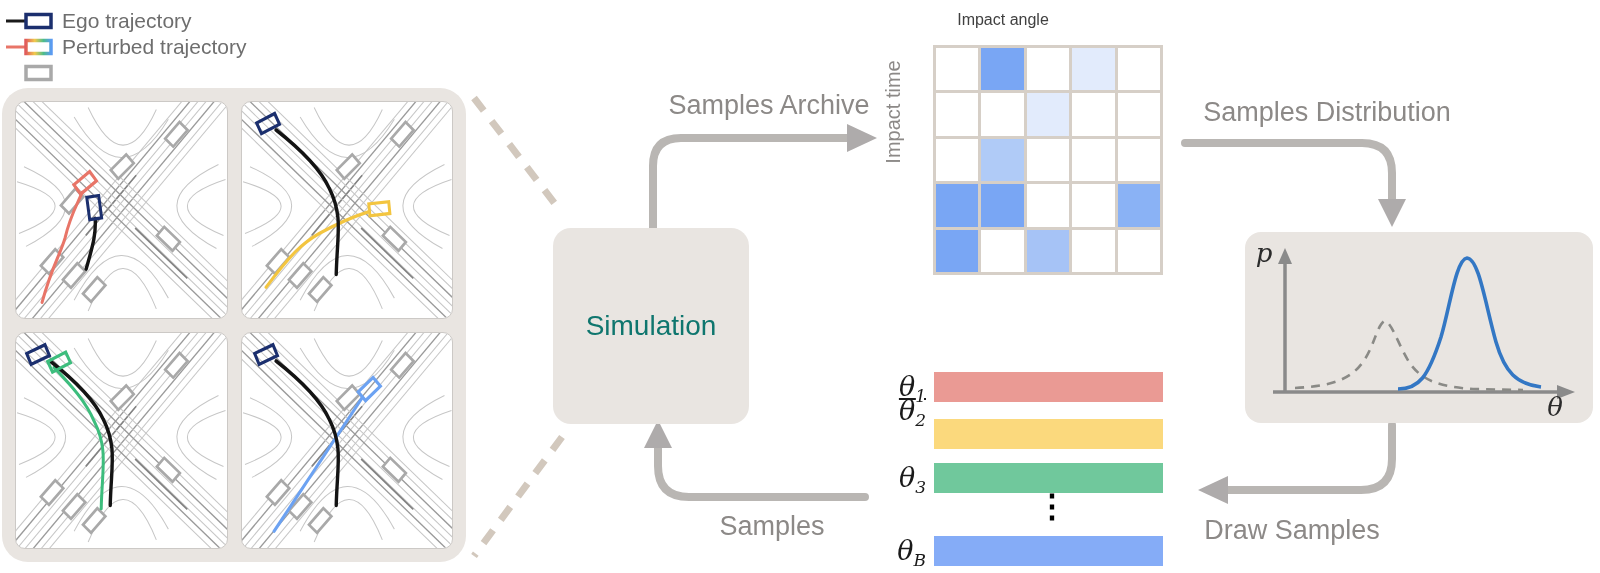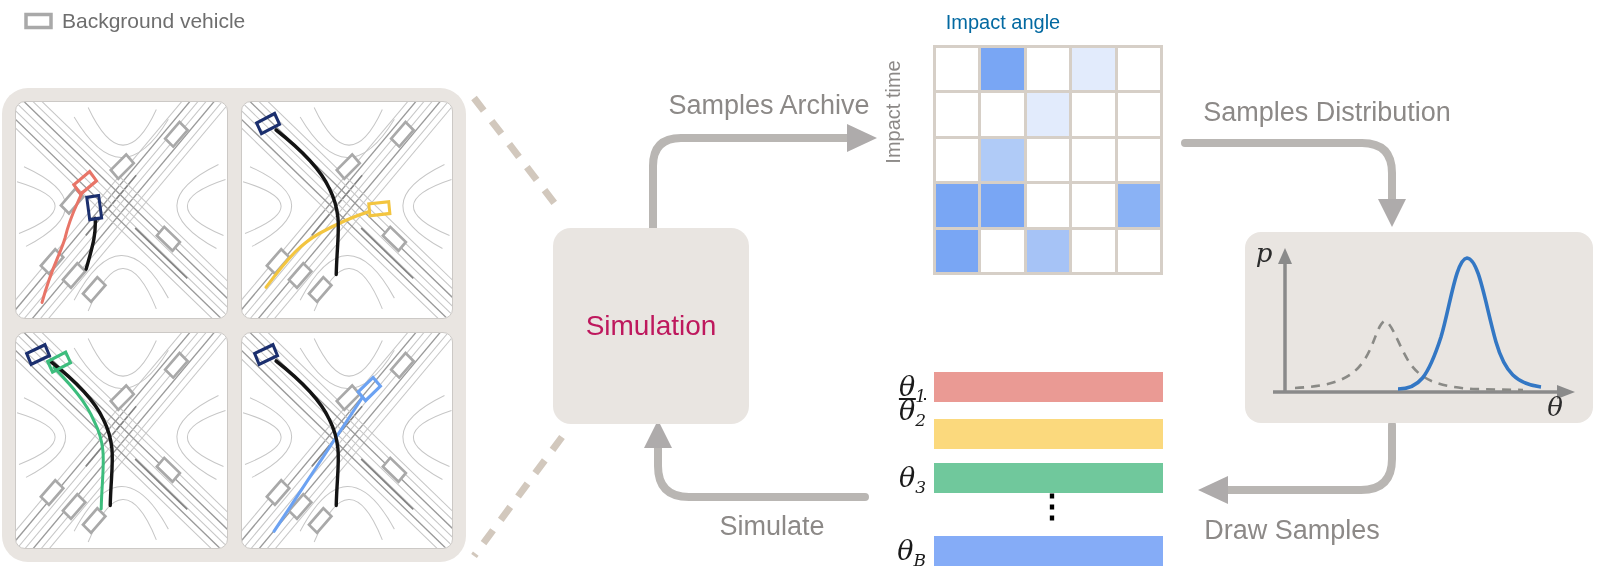--- a/index.html
+++ b/index.html
@@ -23,26 +23,26 @@
     background:#ffffff;border:1.5px solid #ccc9c6;border-radius:10px;
     overflow:hidden;
   }
   .scene-panel svg{width:100%;height:100%;display:block;}
   
   .sim-box{
     position:absolute;left:553px;top:228px;width:196px;height:196px;
     background:#e9e5e1;border-radius:18px;
     display:flex;align-items:center;justify-content:center;
   }
-  .sim-label{font-size:28px;color:#be185d;}
+  .sim-label{font-size:28px;color:#0f766e;}
   
   .lbl{position:absolute;font-size:27px;color:#8c8987;text-align:center;white-space:nowrap;}
   
   .archive-title{position:absolute;left:903px;top:11px;width:200px;text-align:center;
-    font-size:20px;color:#0369a1;}
+    font-size:16px;color:#404040;}
   .archive-ylabel{position:absolute;left:893px;top:112px;font-size:20px;color:#8c8987;
     transform:translate(-50%,-50%) rotate(-90deg);white-space:nowrap;}
   .archive-grid{
     position:absolute;left:933px;top:45px;width:230px;height:230px;
     display:grid;grid-template-columns:repeat(5,1fr);grid-template-rows:repeat(5,1fr);
     gap:3px;padding:3px;box-sizing:border-box;background:#d6cfc7;
   }
   .archive-cell{width:100%;height:100%;}
   
   .sample-row-label{
@@ -72,23 +72,44 @@
   }
   
   .overlay{position:absolute;left:0;top:0;width:1600px;height:573px;pointer-events:none;}
 </style>
 </head>
 <body>
 
 <div class="legend">
   <div class="legend-row">
     <svg class="legend-icon" viewBox="0 0 48 22">
+      <line x1="0" y1="11" x2="20" y2="11" stroke="#1a1a1a" stroke-width="3"></line>
+      <rect x="20" y="4.5" width="25" height="13" fill="none" stroke="#1b2f6e" stroke-width="3.5"></rect>
+    </svg>
+    <span class="legend-label">Ego trajectory</span>
+  </div>
+  <div class="legend-row">
+    <svg class="legend-icon" viewBox="0 0 48 22">
+      <defs>
+        <linearGradient id="rainbow" x1="0" y1="0" x2="1" y2="0">
+          <stop offset="0" stop-color="#e05c5c"></stop>
+          <stop offset="0.35" stop-color="#f2c94c"></stop>
+          <stop offset="0.7" stop-color="#4dbd8a"></stop>
+          <stop offset="1" stop-color="#5b9bf2"></stop>
+        </linearGradient>
+      </defs>
+      <line x1="0" y1="11" x2="20" y2="11" stroke="#e87568" stroke-width="3"></line>
+      <rect x="20" y="4.5" width="25" height="13" fill="none" stroke="url(#rainbow)" stroke-width="3.5"></rect>
+    </svg>
+    <span class="legend-label">Perturbed trajectory</span>
+  </div>
+  <div class="legend-row">
+    <svg class="legend-icon" viewBox="0 0 48 22">
       <rect x="20" y="4.5" width="25" height="13" fill="none" stroke="#a9a9a9" stroke-width="3.5"></rect>
     </svg>
-    <span class="legend-label">Background vehicle</span>
   </div>
 </div>
 
 <div class="scene-container">
   <div class="scene-panel">
       <svg id="sc0" viewBox="0 0 210 200" preserveAspectRatio="none">
         <g transform="rotate(-48 105 95)">
           <line x1="-70" y1="76" x2="280" y2="76" stroke="#c6c6c6" stroke-width="1"></line>
           <line x1="-70" y1="82" x2="280" y2="82" stroke="#9a9a9a" stroke-width="1.3"></line>
           <line x1="-70" y1="88" x2="280" y2="88" stroke="#c6c6c6" stroke-width="1"></line>
@@ -340,21 +361,21 @@
   <path d="M 865,497 L 689,497 Q 658,497 658,466 L 658,446" stroke="#b9b6b3" stroke-width="8" fill="none" stroke-linecap="round"></path>
   <polygon points="644,448 672,448 658,420" fill="#aeabab"></polygon>
 </svg>
 
 <div class="sim-box">
   <span class="sim-label">Simulation</span>
 </div>
 
 <div class="lbl" style="left:619px;top:90px;width:300px;">Samples Archive</div>
 <div class="lbl" style="left:1177px;top:97px;width:300px;">Samples Distribution</div>
-<div class="lbl" style="left:672px;top:511px;width:200px;">Simulate</div>
+<div class="lbl" style="left:672px;top:511px;width:200px;">Samples</div>
 <div class="lbl" style="left:1142px;top:515px;width:300px;">Draw Samples</div>
 
 <div class="archive-title">Impact angle</div>
 <div class="archive-ylabel">Impact time</div>
 <div class="archive-grid" id="archive-grid" style="background: rgb(214, 207, 199);">
     <div class="archive-cell" style="background: rgb(255, 255, 255);"></div>
     <div class="archive-cell" style="background: rgb(121, 166, 244);"></div>
     <div class="archive-cell" style="background: rgb(255, 255, 255);"></div>
     <div class="archive-cell" style="background: rgb(226, 235, 252);"></div>
     <div class="archive-cell" style="background: rgb(255, 255, 255);"></div>

